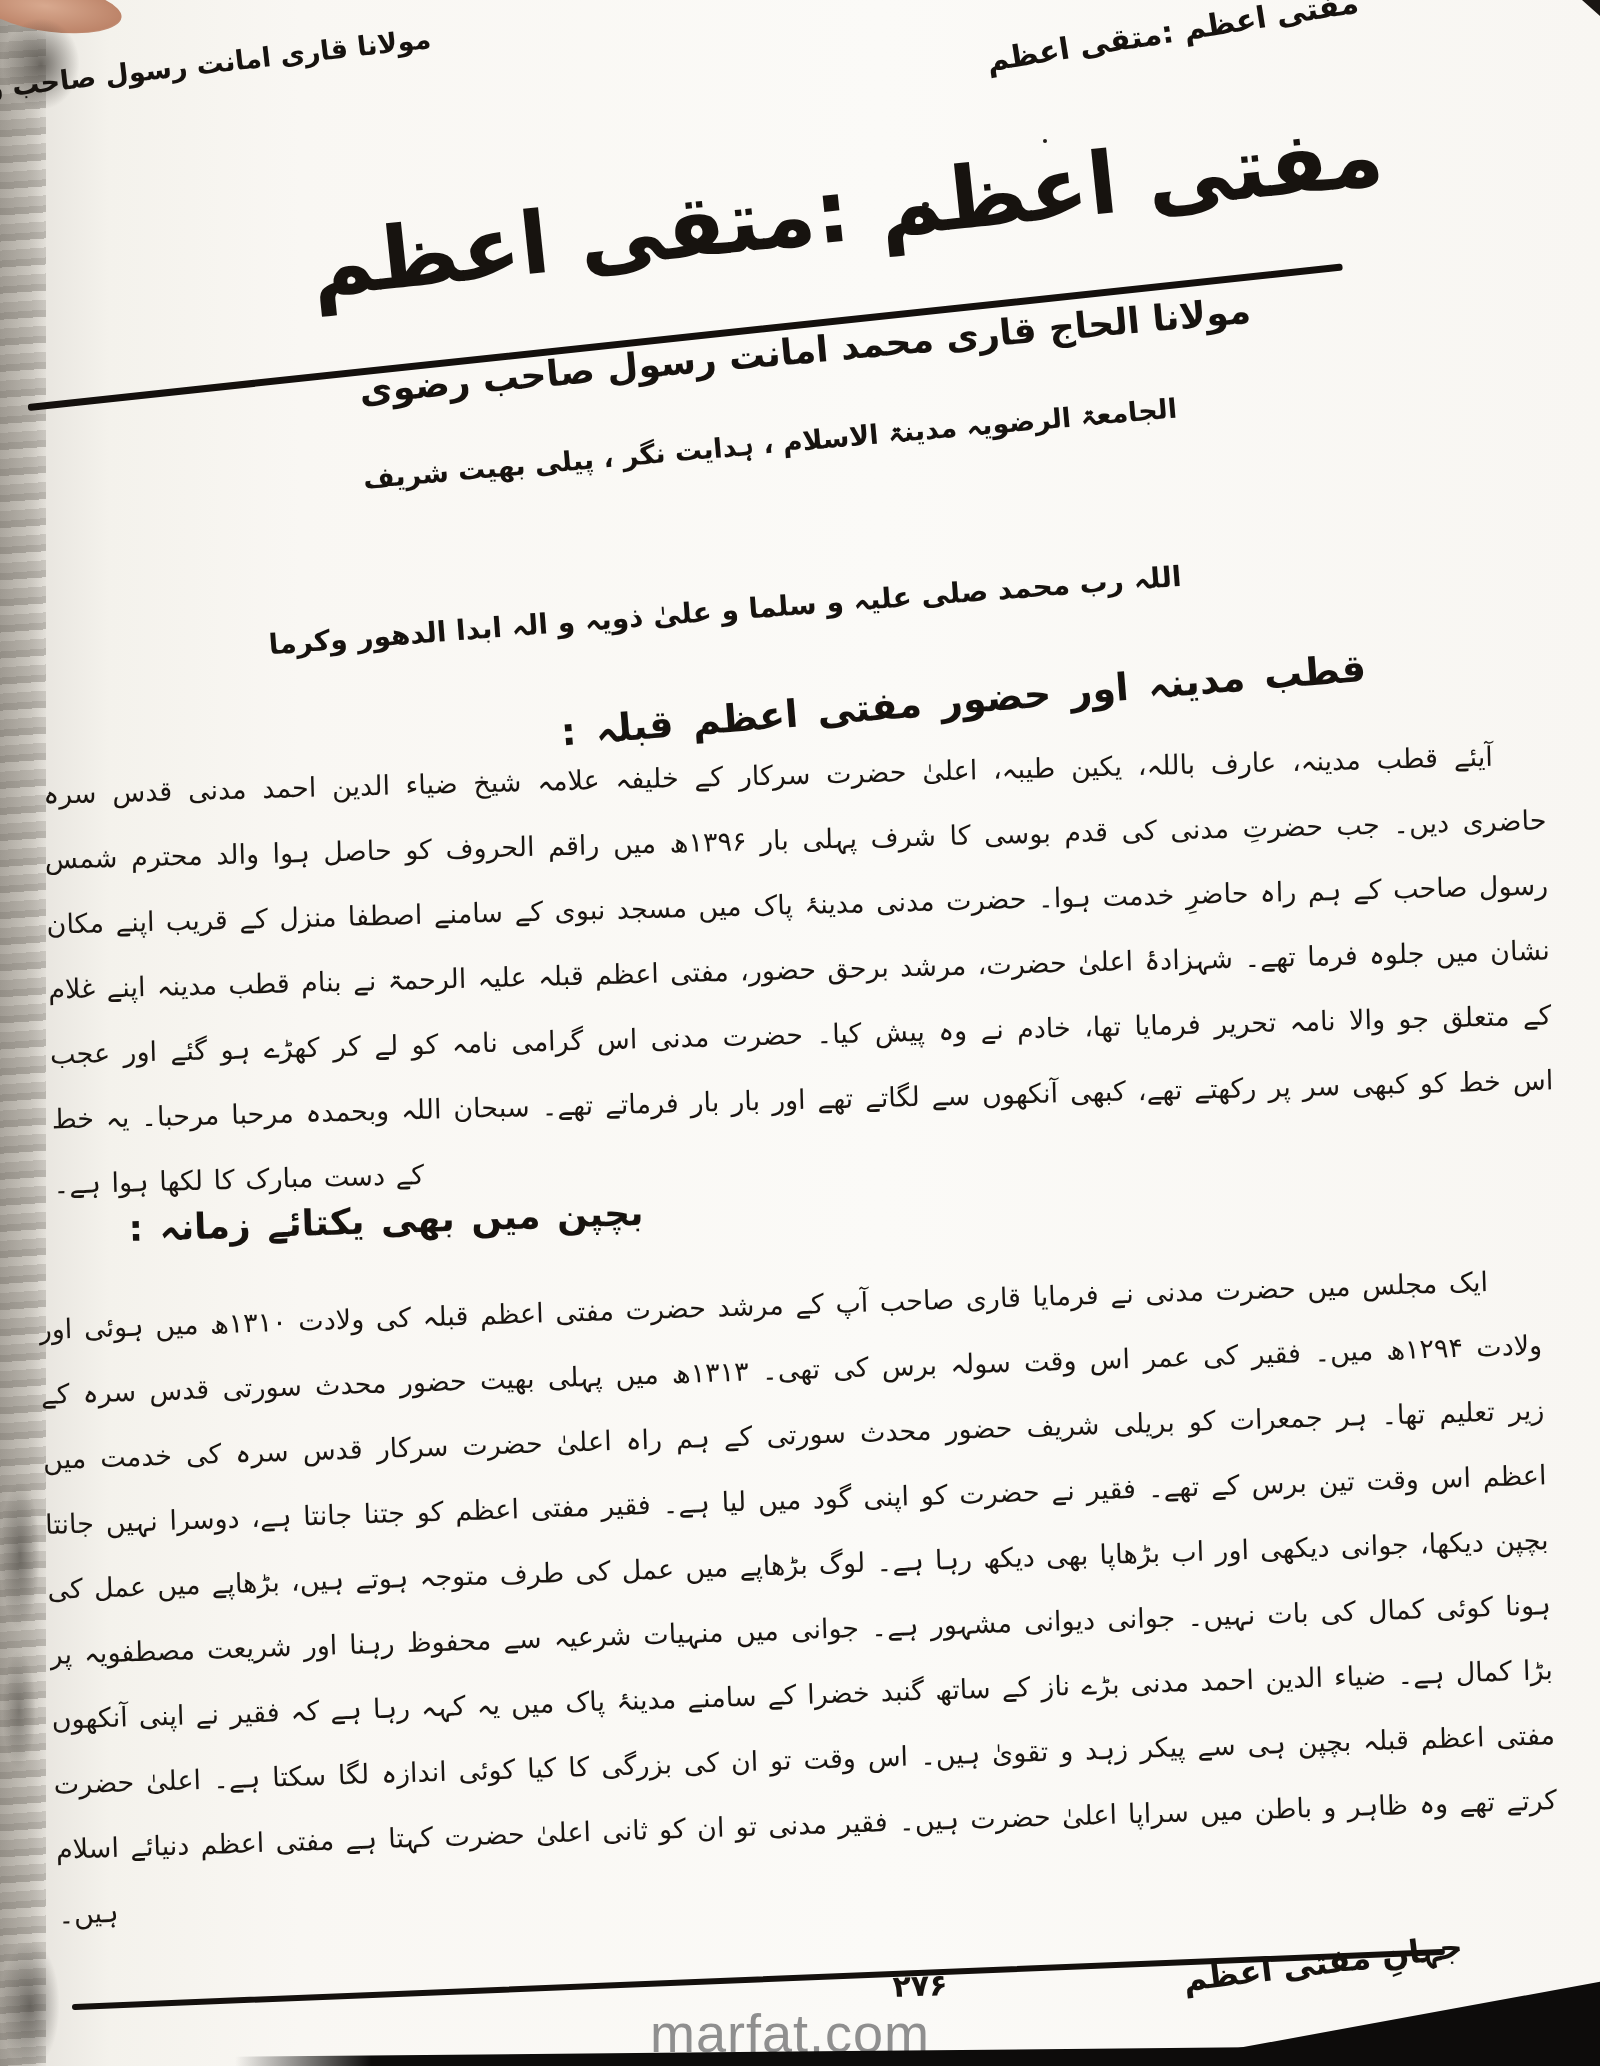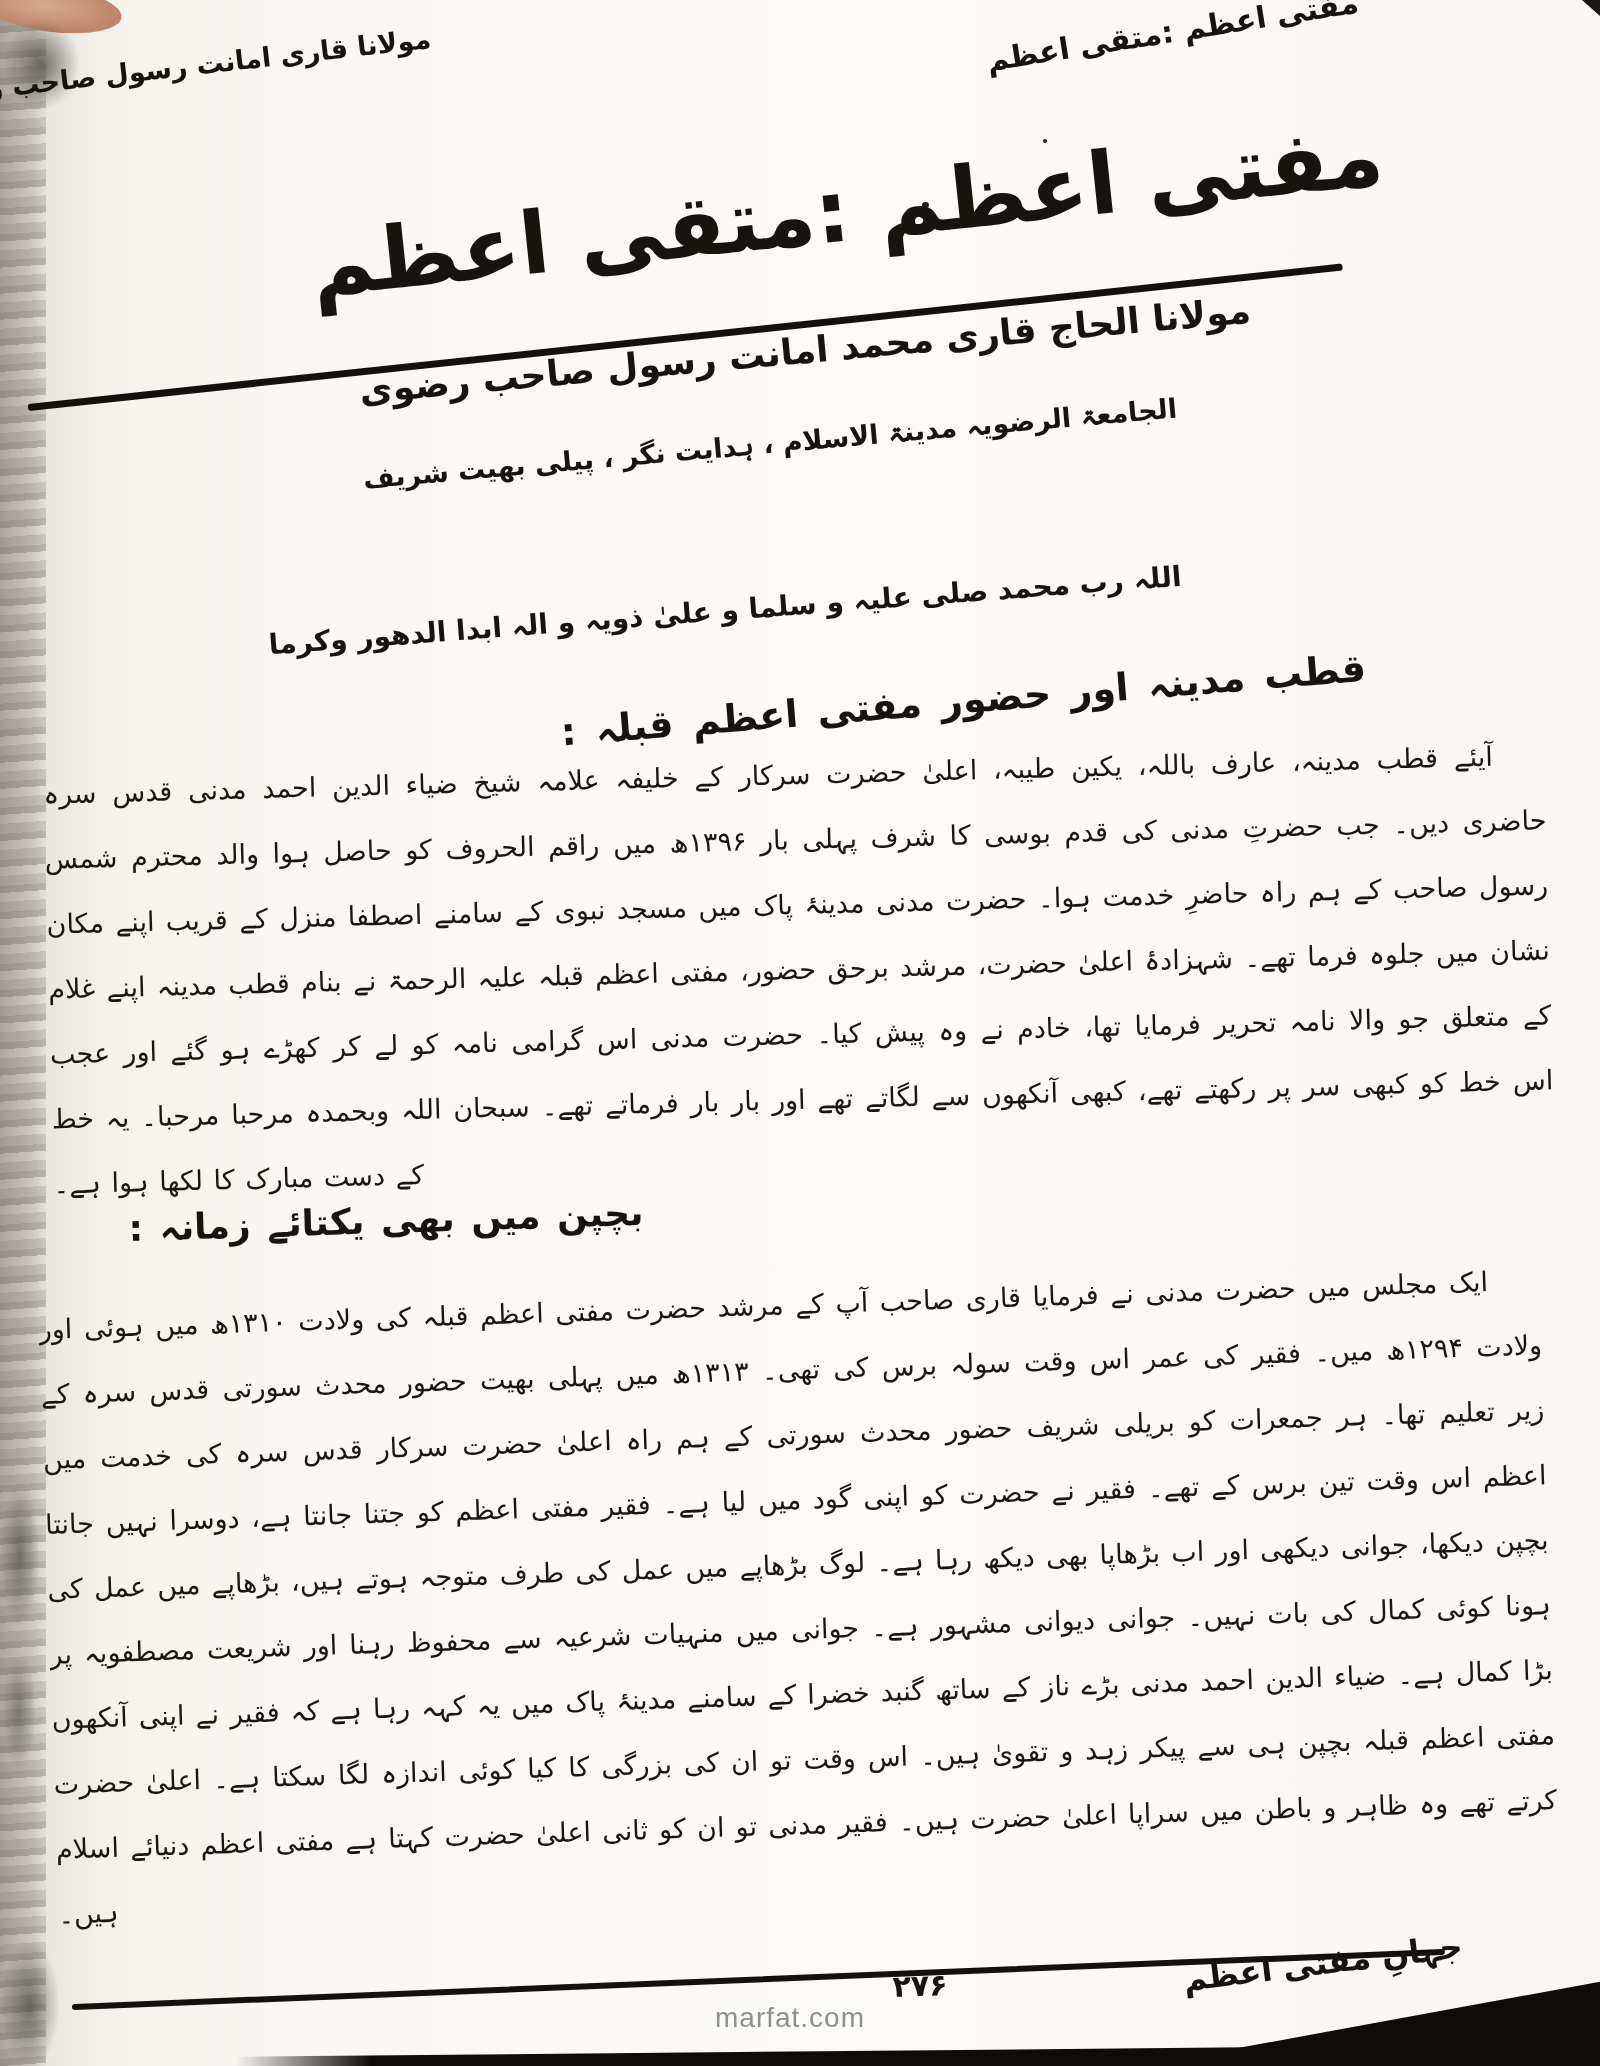--- a/index.html
+++ b/index.html
@@ -65,21 +65,21 @@
     text-align:justify; text-align-last:justify; word-spacing:2px; color:#1a1510; }
   .line.first { padding-right:52px; }
   .line.ragged { text-align-last:right; }
   .line.endleft { text-align:left; text-align-last:left; }
   .ftr-rule { left:72px; top:2004px; width:1374px; height:6px;
     transform:rotate(-2.3deg); transform-origin:left center; }
   .ftr-title { left:1248px; top:1940px; width:215px; font-size:32px; font-weight:bold;
     transform:rotate(-7deg); text-align:center; }
   .page-num { left:855px; top:1968px; width:130px; font-size:30px; font-weight:bold;
     text-align:center; transform:rotate(-2deg); }
-  .watermark { left:600px; top:2002px; width:380px; font-size:28px; color:#8f8f8f;
+  .watermark { left:600px; top:2002px; width:380px; font-size:54px; color:#8f8f8f;
     font-family:"Liberation Sans", sans-serif; text-align:center; direction:ltr;
     letter-spacing:1px; }
 </style>
 </head>
 <body>
 
 <div class="page">
 
   <div class="spine"></div>
   <div class="smudge finger"></div>

